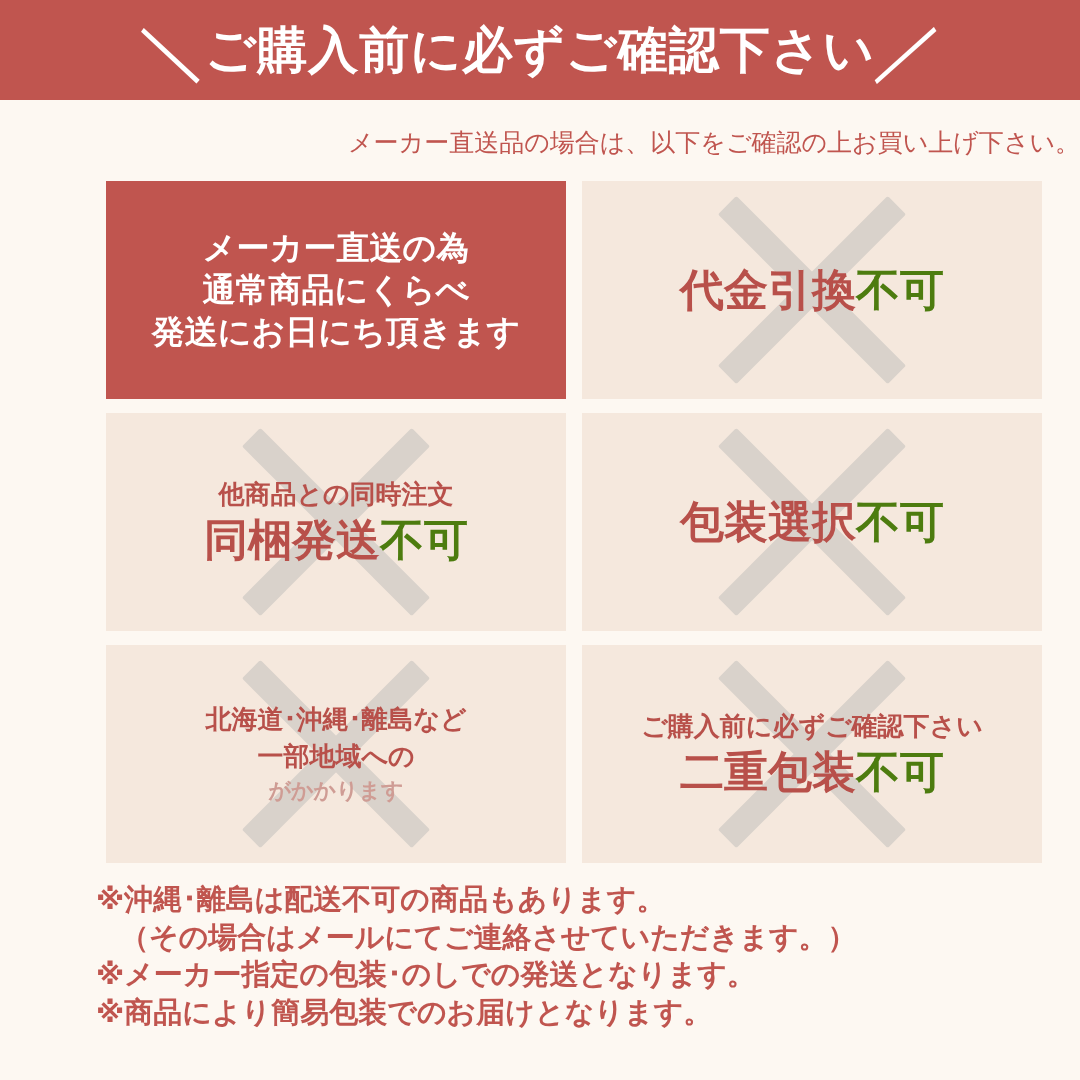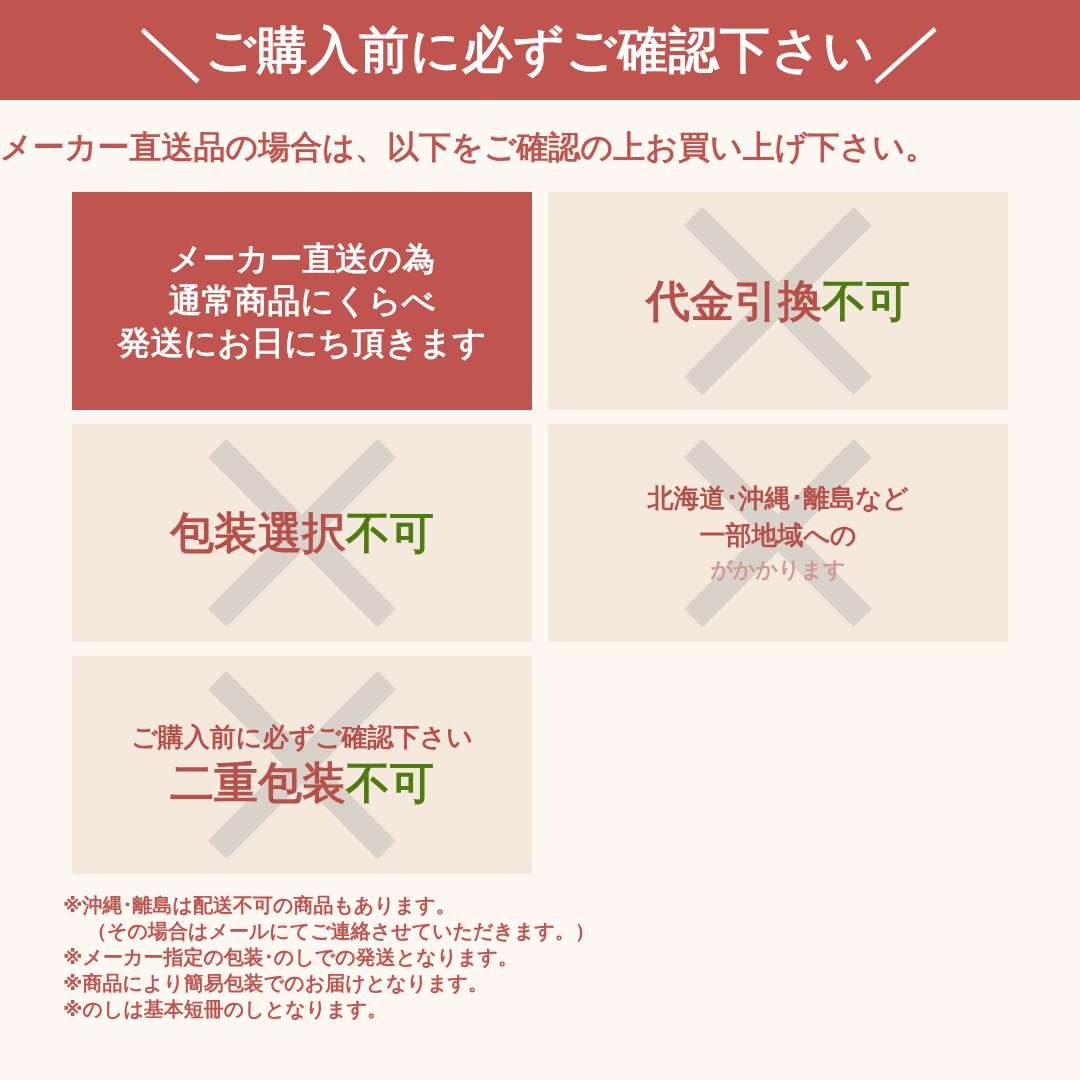--- a/index.html
+++ b/index.html
@@ -46,37 +46,37 @@
     color: #ffffff;
     font-size: 54px;
     font-weight: bold;
     line-height: 1;
   }
   .slash.left  { transform: skewX(18deg) scaleY(1.15); margin-right: 8px; }
   .slash.right { transform: skewX(-18deg) scaleY(1.15); margin-left: 8px; }
 
   
   .lead {
-    text-align: left;
+    text-align: right;
     color: #c0554f;
-    font-size: 32px;
-    font-weight: bold;
+    font-size: 25px;
+    font-weight: normal;
     padding: 26px 0 22px 0;
     letter-spacing: 0px;
     white-space: nowrap;
   }
 
   
   .grid {
     display: grid;
     grid-template-columns: 460px 460px;
     grid-template-rows: 218px 218px 218px;
     column-gap: 16px;
     row-gap: 14px;
-    padding: 0 72px;
+    padding: 0 106px;
     box-sizing: border-box;
   }
   .cell {
     position: relative;
     background: #f5e8dd;
     overflow: hidden;
     display: flex;
     flex-direction: column;
     align-items: center;
     justify-content: center;
@@ -141,23 +141,23 @@
   }
   .line-tiny {
     color: #cf9c94;
     font-size: 22px;
     font-weight: bold;
     white-space: nowrap;
   }
 
   
   .notes {
-    padding: 18px 72px 0 63px;
+    padding: 18px 72px 0 96px;
     color: #c0554f;
-    font-size: 20px;
+    font-size: 29px;
     font-weight: bold;
     line-height: 1.30;
   }
   .notes .note {
     white-space: nowrap;
   }
   .notes .note.indent {
     padding-left: 24px;
   }
 </style>
@@ -191,20 +191,32 @@
           <span class="a"></span>
           <span class="b"></span>
         </div>
       <div class="content">
         <div class="line-big">
           <span>代金引換</span><span class="dim">不可</span>
         </div>
       </div>
     </div>
 
+    <div class="cell">
+      <div class="xmark">
+          <span class="a"></span>
+          <span class="b"></span>
+        </div>
+      <div class="content">
+        <div class="line-small">他商品との同時注文</div>
+        <div class="line-big">
+          <span>同梱発送</span><span class="dim">不可</span>
+        </div>
+      </div>
+    </div>
 
     <div class="cell">
       <div class="xmark">
           <span class="a"></span>
           <span class="b"></span>
         </div>
       <div class="content">
         <div class="line-big">
           <span>包装選択</span><span class="dim">不可</span>
         </div>
@@ -236,17 +248,16 @@
       </div>
     </div>
 
   </div>
 
   <div class="notes">
     <div class="note">※沖縄･離島は配送不可の商品もあります。</div>
     <div class="note indent">（その場合はメールにてご連絡させていただきます。）</div>
     <div class="note">※メーカー指定の包装･のしでの発送となります。</div>
     <div class="note">※商品により簡易包装でのお届けとなります。</div>
-    <div class="note">※のしは基本短冊のしとなります。</div>
 
   </div>
 
 </div>
 
 </body></html>

